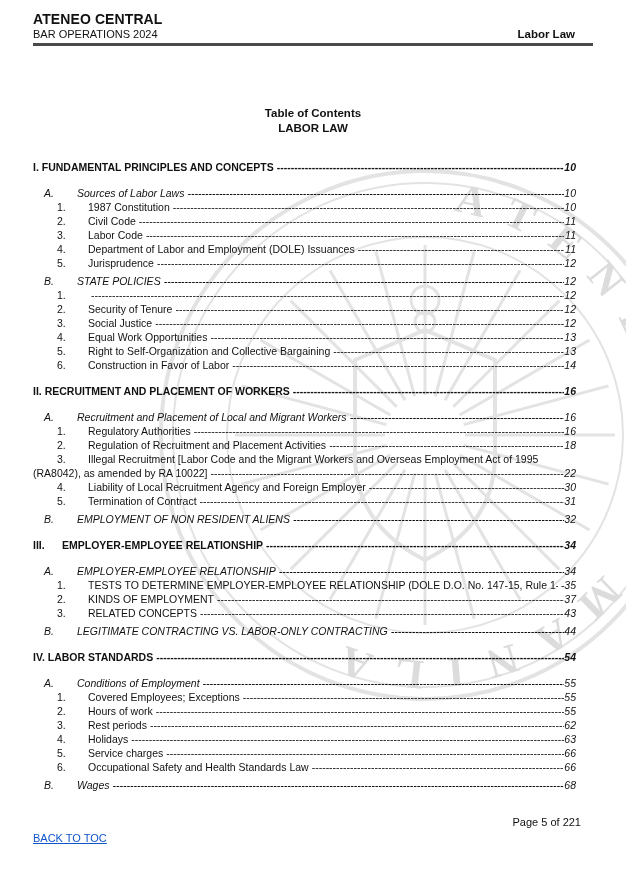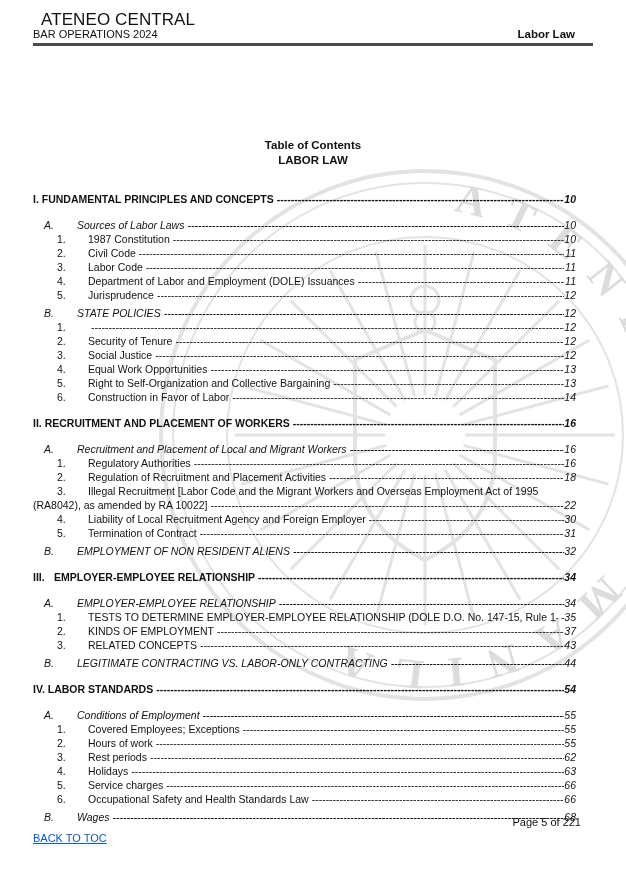--- a/index.html
+++ b/index.html
@@ -13,46 +13,46 @@
   }
   .content{position:relative;z-index:1;}
   
   .watermark{
     position:absolute;left:0;top:0;width:626px;height:871px;
     z-index:0;pointer-events:none;
   }
   
   .header{padding:12px 51px 0 33px;}
   .header-row{display:flex;justify-content:space-between;align-items:flex-end;}
-  .org-name{font-weight:normal;font-size:17px;line-height:15px;letter-spacing:.1px;margin-left:8px;}
+  .org-name{font-weight:bold;font-size:14px;line-height:15px;letter-spacing:.1px;}
   .org-sub{font-size:11px;line-height:14px;}
   .subject{font-weight:bold;font-size:11.5px;line-height:14px;}
   .header-rule{
     margin:2px 33px 0 33px;
     height:0;border-top:3px solid #4a4a4a;
     width:560px;
   }
   
-  .title-block{margin-top:92px;text-align:center;font-weight:bold;font-size:11.5px;line-height:15px;}
+  .title-block{margin-top:60px;text-align:center;font-weight:bold;font-size:11.5px;line-height:15px;}
   
   .toc{
     display:flex;flex-direction:column;
     padding:12px 50px 0 33px;
     font-size:10.5px;line-height:14px;
   }
   .row{display:flex;align-items:baseline;}
   .row .num{flex:0 0 auto;}
   .row .txt{flex:0 1 auto;min-width:0;white-space:nowrap;overflow:hidden;}
   .row .leader{
     flex:1 1 0;min-width:0;overflow:hidden;white-space:nowrap;
     padding:0 3px;
   }
   .row .pg{flex:0 0 auto;text-align:right;min-width:12px;font-style:italic;}
   .row.section{font-weight:bold;margin:12px 0 8px 0;}
-  .row.section .num{width:21px;}
+  .row.section .num{width:29px;}
   .row.letter{font-style:italic;margin-top:4px;padding-left:11px;}
   .row.letter .num{width:33px;}
   .row.item{padding-left:24px;}
   .row.item .num{width:31px;}
   .row.item-cont{padding-left:0;}
   
   .page-indicator{
     position:absolute;top:816px;right:45px;
     font-size:11px;color:#111111;z-index:1;
   }

